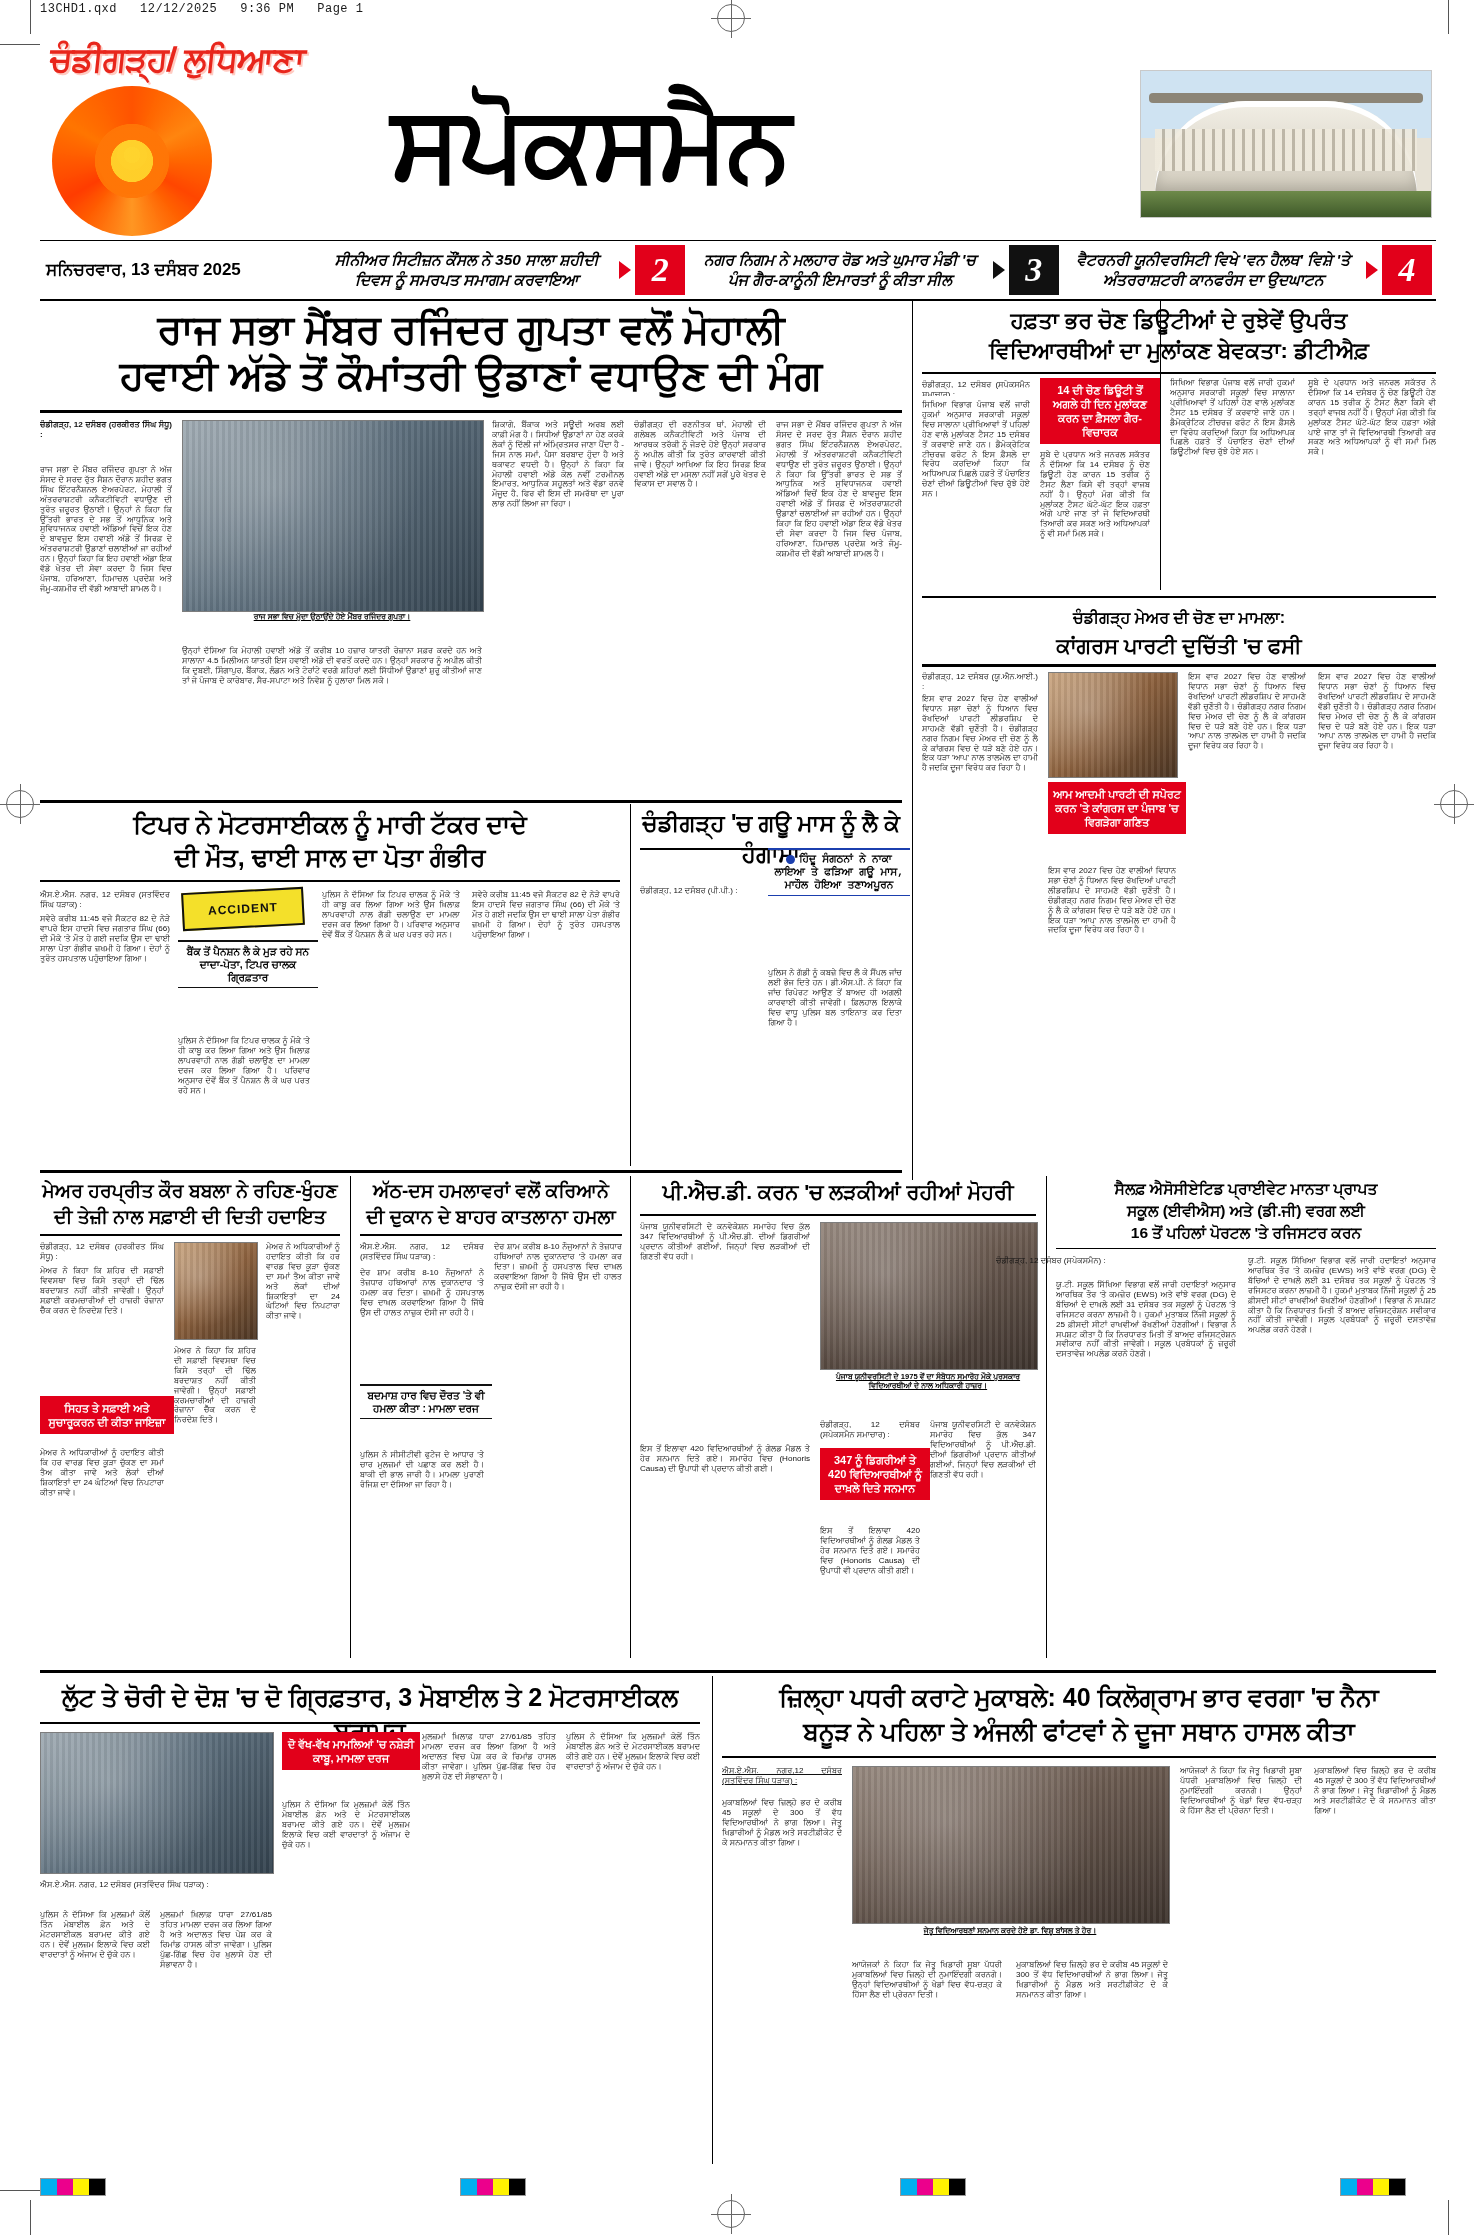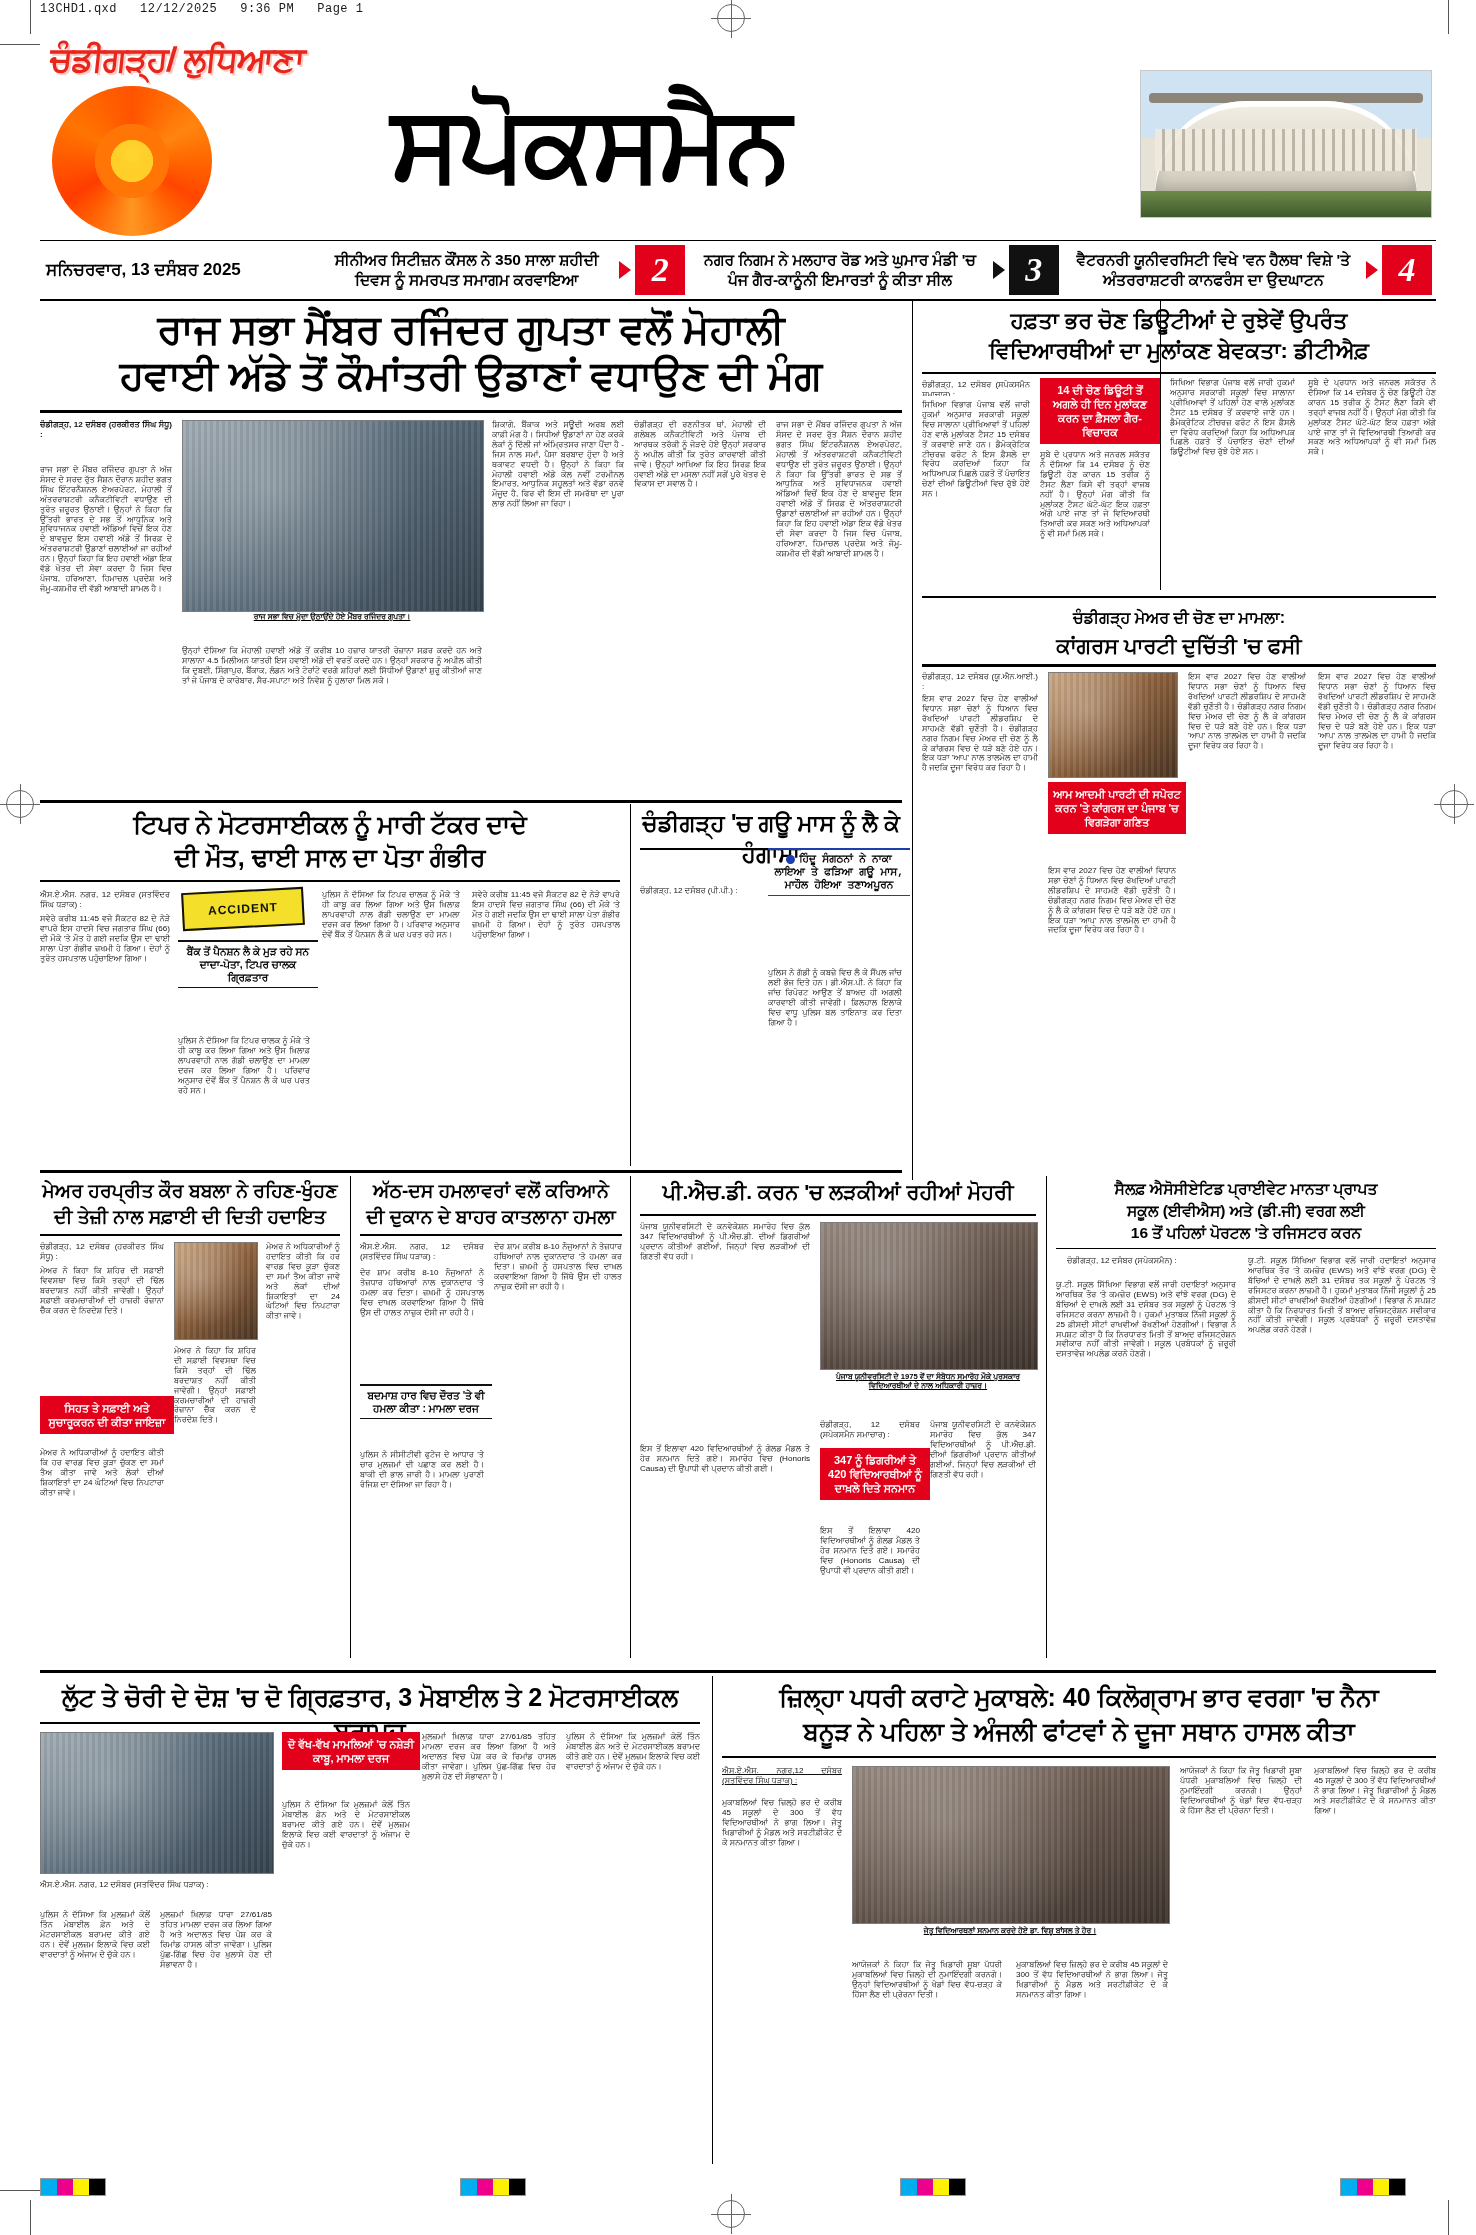--- a/index.html
+++ b/index.html
@@ -84,21 +84,21 @@
     display:flex;align-items:center;
   }
   .dateblock{
     width:270px;display:flex;align-items:center;justify-content:flex-start;
     padding-left:6px;font-size:17px;font-weight:bold;
   }
   .teaser{
     flex:1;display:flex;align-items:center;gap:6px;padding:0 4px;position:relative;
   }
   .teaser .tx{
-    flex:1;font-size:15.5px;line-height:20px;font-weight:bold;text-align:center;
+    flex:1;font-size:15.5px;line-height:20px;font-weight:bold;text-align:center;font-style:italic;
   }
   .numbox{
     width:50px;min-width:50px;height:50px;align-self:center;
     display:flex;align-items:center;justify-content:center;
     color:#fff;font-size:34px;font-weight:bold;font-style:italic;
     font-family:"Liberation Serif","DejaVu Serif",serif;
   }
   .numbox.red{background:#e2001a;}
   .numbox.black{background:#111;}
   .arrow{
@@ -341,21 +341,21 @@
   <div class="body-col" style="position:absolute;left:930px;top:1420px;width:106px;height:238px;">ਪੰਜਾਬ ਯੂਨੀਵਰਸਿਟੀ ਦੇ ਕਨਵੋਕੇਸ਼ਨ ਸਮਾਰੋਹ ਵਿਚ ਕੁੱਲ 347 ਵਿਦਿਆਰਥੀਆਂ ਨੂੰ ਪੀ.ਐਚ.ਡੀ. ਦੀਆਂ ਡਿਗਰੀਆਂ ਪ੍ਰਦਾਨ ਕੀਤੀਆਂ ਗਈਆਂ, ਜਿਨ੍ਹਾਂ ਵਿਚ ਲੜਕੀਆਂ ਦੀ ਗਿਣਤੀ ਵੱਧ ਰਹੀ।</div>
   <div class="body-col" style="position:absolute;left:640px;top:1444px;width:170px;height:214px;">ਇਸ ਤੋਂ ਇਲਾਵਾ 420 ਵਿਦਿਆਰਥੀਆਂ ਨੂੰ ਗੋਲਡ ਮੈਡਲ ਤੇ ਹੋਰ ਸਨਮਾਨ ਦਿਤੇ ਗਏ। ਸਮਾਰੋਹ ਵਿਚ (Honoris Causa) ਦੀ ਉਪਾਧੀ ਵੀ ਪ੍ਰਦਾਨ ਕੀਤੀ ਗਈ।</div>
 
   <div class="rule-v" style="left:1046px;top:1176px;height:482px;"></div>
   <div style="position:absolute;left:1056px;top:1178px;width:380px;">
     <div class="hl" style="font-size:15.5px;line-height:22px;text-align:center;">ਸੈਲਫ਼ ਐਸੋਸੀਏਟਿਡ ਪ੍ਰਾਈਵੇਟ ਮਾਨਤਾ ਪ੍ਰਾਪਤ</div>
     <div class="hl" style="font-size:15.5px;line-height:22px;text-align:center;">ਸਕੂਲ (ਈਵੀਐਸ) ਅਤੇ (ਡੀ.ਜੀ) ਵਰਗ ਲਈ</div>
     <div class="hl" style="font-size:15.5px;line-height:22px;text-align:center;">16 ਤੋਂ ਪਹਿਲਾਂ ਪੋਰਟਲ 'ਤੇ ਰਜਿਸਟਰ ਕਰਨ</div>
   </div>
   <div class="rule-h" style="left:1056px;top:1248px;width:380px;height:1px;"></div>
-  <div class="body-col" style="position:absolute;left:1067px;top:1256px;width:180px;height:22px;">ਚੰਡੀਗੜ੍ਹ, 12 ਦਸੰਬਰ (ਸਪੋਕਸਮੈਨ) :</div>
+  <div class="body-col" style="position:absolute;left:996px;top:1256px;width:180px;height:22px;">ਚੰਡੀਗੜ੍ਹ, 12 ਦਸੰਬਰ (ਸਪੋਕਸਮੈਨ) :</div>
   <div class="body-col" style="position:absolute;left:1056px;top:1280px;width:180px;height:378px;">ਯੂ.ਟੀ. ਸਕੂਲ ਸਿੱਖਿਆ ਵਿਭਾਗ ਵਲੋਂ ਜਾਰੀ ਹਦਾਇਤਾਂ ਅਨੁਸਾਰ ਆਰਥਿਕ ਤੌਰ 'ਤੇ ਕਮਜ਼ੋਰ (EWS) ਅਤੇ ਵਾਂਝੇ ਵਰਗ (DG) ਦੇ ਬੱਚਿਆਂ ਦੇ ਦਾਖ਼ਲੇ ਲਈ 31 ਦਸੰਬਰ ਤਕ ਸਕੂਲਾਂ ਨੂੰ ਪੋਰਟਲ 'ਤੇ ਰਜਿਸਟਰ ਕਰਨਾ ਲਾਜ਼ਮੀ ਹੈ। ਹੁਕਮਾਂ ਮੁਤਾਬਕ ਨਿੱਜੀ ਸਕੂਲਾਂ ਨੂੰ 25 ਫ਼ੀਸਦੀ ਸੀਟਾਂ ਰਾਖਵੀਆਂ ਰੱਖਣੀਆਂ ਹੋਣਗੀਆਂ। ਵਿਭਾਗ ਨੇ ਸਪਸ਼ਟ ਕੀਤਾ ਹੈ ਕਿ ਨਿਰਧਾਰਤ ਮਿਤੀ ਤੋਂ ਬਾਅਦ ਰਜਿਸਟ੍ਰੇਸ਼ਨ ਸਵੀਕਾਰ ਨਹੀਂ ਕੀਤੀ ਜਾਵੇਗੀ। ਸਕੂਲ ਪ੍ਰਬੰਧਕਾਂ ਨੂੰ ਜ਼ਰੂਰੀ ਦਸਤਾਵੇਜ਼ ਅਪਲੋਡ ਕਰਨੇ ਹੋਣਗੇ।</div>
   <div class="body-col" style="position:absolute;left:1248px;top:1256px;width:188px;height:402px;">ਯੂ.ਟੀ. ਸਕੂਲ ਸਿੱਖਿਆ ਵਿਭਾਗ ਵਲੋਂ ਜਾਰੀ ਹਦਾਇਤਾਂ ਅਨੁਸਾਰ ਆਰਥਿਕ ਤੌਰ 'ਤੇ ਕਮਜ਼ੋਰ (EWS) ਅਤੇ ਵਾਂਝੇ ਵਰਗ (DG) ਦੇ ਬੱਚਿਆਂ ਦੇ ਦਾਖ਼ਲੇ ਲਈ 31 ਦਸੰਬਰ ਤਕ ਸਕੂਲਾਂ ਨੂੰ ਪੋਰਟਲ 'ਤੇ ਰਜਿਸਟਰ ਕਰਨਾ ਲਾਜ਼ਮੀ ਹੈ। ਹੁਕਮਾਂ ਮੁਤਾਬਕ ਨਿੱਜੀ ਸਕੂਲਾਂ ਨੂੰ 25 ਫ਼ੀਸਦੀ ਸੀਟਾਂ ਰਾਖਵੀਆਂ ਰੱਖਣੀਆਂ ਹੋਣਗੀਆਂ। ਵਿਭਾਗ ਨੇ ਸਪਸ਼ਟ ਕੀਤਾ ਹੈ ਕਿ ਨਿਰਧਾਰਤ ਮਿਤੀ ਤੋਂ ਬਾਅਦ ਰਜਿਸਟ੍ਰੇਸ਼ਨ ਸਵੀਕਾਰ ਨਹੀਂ ਕੀਤੀ ਜਾਵੇਗੀ। ਸਕੂਲ ਪ੍ਰਬੰਧਕਾਂ ਨੂੰ ਜ਼ਰੂਰੀ ਦਸਤਾਵੇਜ਼ ਅਪਲੋਡ ਕਰਨੇ ਹੋਣਗੇ।</div>
 
   <div class="rule-h thick" style="left:40px;top:1670px;width:1396px;"></div>
 
   <div style="position:absolute;left:40px;top:1680px;width:660px;">
     <div class="hl" style="font-size:25px;line-height:34px;">ਲੁੱਟ ਤੇ ਚੋਰੀ ਦੇ ਦੋਸ਼ 'ਚ ਦੋ ਗ੍ਰਿਫ਼ਤਾਰ, 3 ਮੋਬਾਈਲ ਤੇ 2 ਮੋਟਰਸਾਈਕਲ ਬਰਾਮਦ</div>
   </div>
   <div class="rule-h" style="left:40px;top:1722px;width:660px;height:2px;"></div>
 

